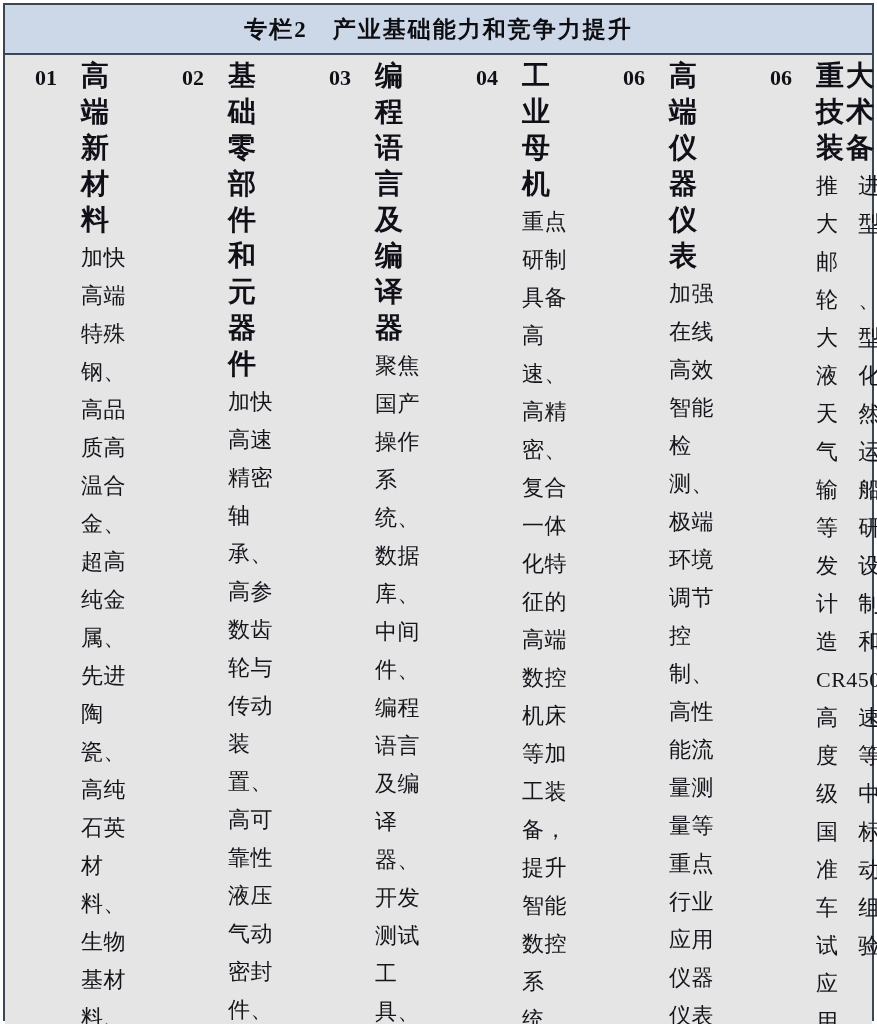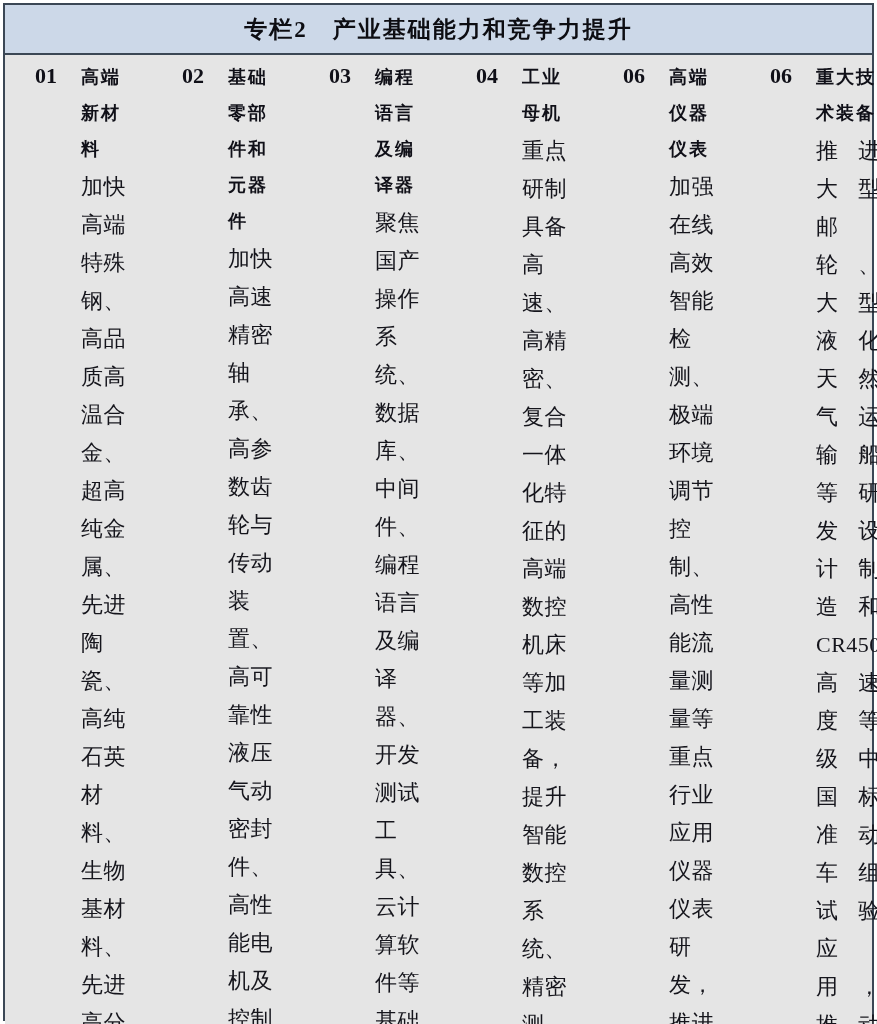--- a/index.html
+++ b/index.html
@@ -62,21 +62,21 @@
     margin-bottom: 1px;
   }
   .sec-num {
     flex: 0 0 46px;
     font-size: 22px;
     font-weight: bold;
     color: #101018;
     font-family: "Liberation Serif", "DejaVu Serif", serif;
   }
   .sec-title {
-    font-size: 18px;
+    font-size: 28px;
     font-weight: bold;
     color: #101018;
     letter-spacing: 2px;
     font-family: Liberation Serif, serif;
   }
   .sec-body {
     margin: 0 12px 0 46px;
     font-size: 22px;
     line-height: 38px;
     color: #15151c;

